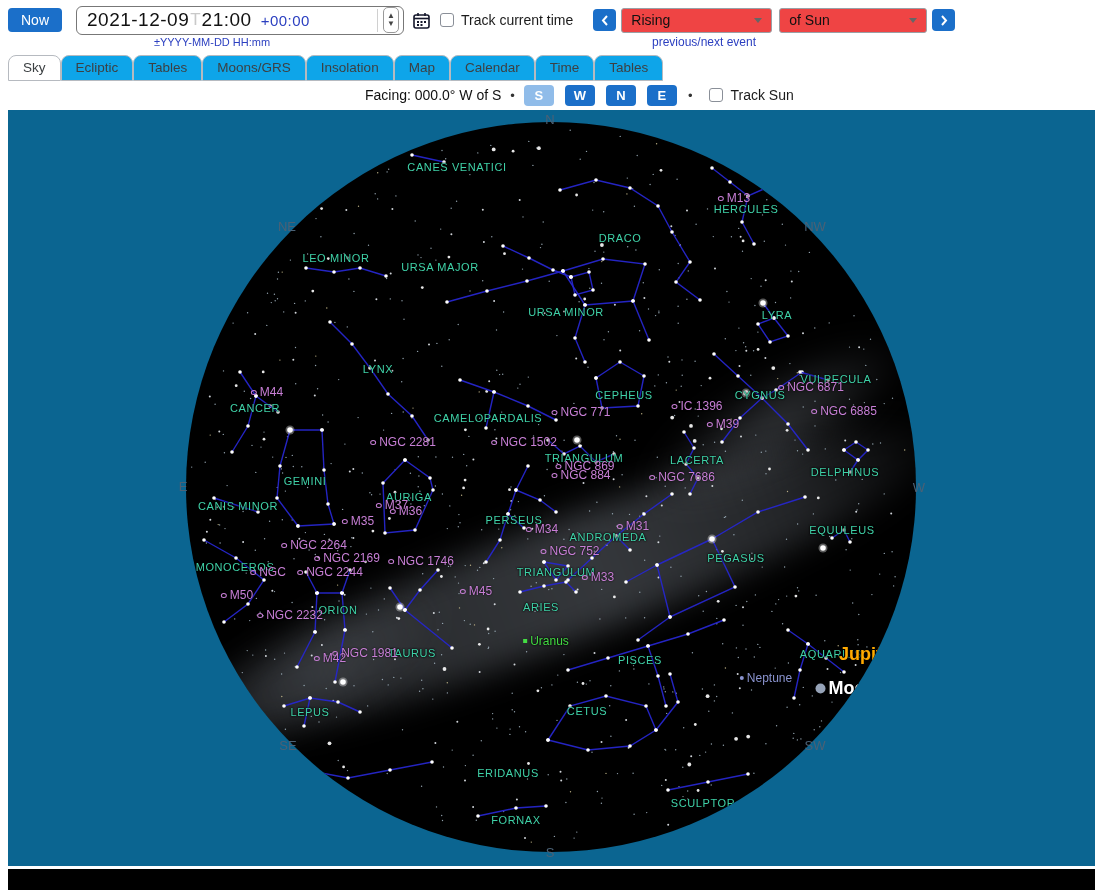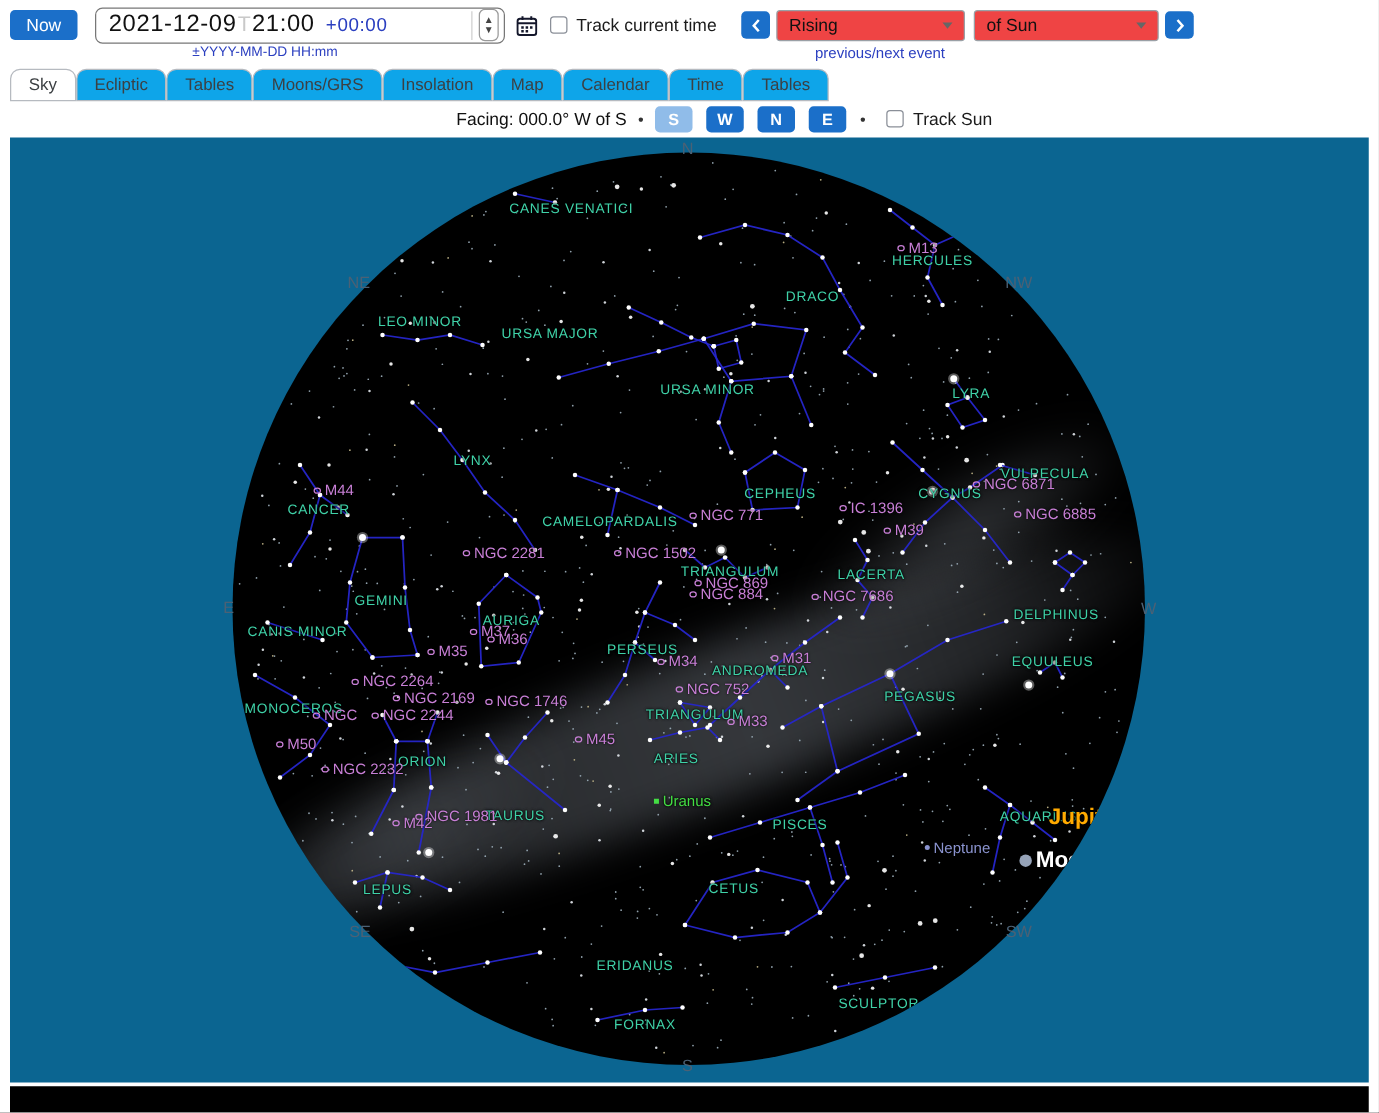--- a/index.html
+++ b/index.html
@@ -1244,34 +1244,34 @@
         <circle cx="157" cy="560" r="2.8" fill="#ffffff"></circle>
         <circle cx="104" cy="308" r="4.5" fill="#ffffff" opacity="0.35"></circle>
         <circle cx="104" cy="308" r="2.8" fill="#ffffff"></circle>
         <circle cx="637" cy="426" r="4.5" fill="#ffffff" opacity="0.35"></circle>
         <circle cx="637" cy="426" r="2.8" fill="#ffffff"></circle>
         <circle cx="526" cy="417" r="4.5" fill="#ffffff" opacity="0.35"></circle>
         <circle cx="526" cy="417" r="2.8" fill="#ffffff"></circle>
       </svg>
   <span class="map-label const-label" style="left: 271px; top: 45px;">CANES VENATICI</span>
       <span class="map-label const-label" style="left: 560px; top: 87px;">HERCULES</span>
-      <span class="map-label const-label" style="left: 434px; top: 116px; margin-left: 30px;">DRACO</span>
+      <span class="map-label const-label" style="left: 434px; top: 116px;">DRACO</span>
       <span class="map-label const-label" style="left: 150px; top: 136px;">LEO MINOR</span>
       <span class="map-label const-label" style="left: 254px; top: 145px;">URSA MAJOR</span>
       <span class="map-label const-label" style="left: 380px; top: 190px;">URSA MINOR</span>
       <span class="map-label const-label" style="left: 591px; top: 193px;">LYRA</span>
       <span class="map-label const-label" style="left: 192px; top: 247px;">LYNX</span>
       <span class="map-label const-label" style="left: 650px; top: 257px;">VULPECULA</span>
       <span class="map-label const-label" style="left: 574px; top: 273px;">CYGNUS</span>
       <span class="map-label const-label" style="left: 438px; top: 273px;">CEPHEUS</span>
       <span class="map-label const-label" style="left: 69px; top: 286px;">CANCER</span>
       <span class="map-label const-label" style="left: 302px; top: 296px;">CAMELOPARDALIS</span>
       <span class="map-label const-label" style="left: 398px; top: 336px;">TRIANGULUM</span>
       <span class="map-label const-label" style="left: 511px; top: 338px;">LACERTA</span>
-      <span class="map-label const-label" style="left: 659px; top: 350px; margin-top: 20px;">DELPHINUS</span>
+      <span class="map-label const-label" style="left: 659px; top: 350px;">DELPHINUS</span>
       <span class="map-label const-label" style="left: 119px; top: 359px;">GEMINI</span>
       <span class="map-label const-label" style="left: 223px; top: 375px;">AURIGA</span>
       <span class="map-label const-label" style="left: 52px; top: 384px;">CANIS MINOR</span>
       <span class="map-label const-label" style="left: 328px; top: 398px;">PERSEUS</span>
       <span class="map-label const-label" style="left: 656px; top: 408px;">EQUULEUS</span>
       <span class="map-label const-label" style="left: 422px; top: 415px;">ANDROMEDA</span>
       <span class="map-label const-label" style="left: 550px; top: 436px;">PEGASUS</span>
       <span class="map-label const-label" style="left: 49px; top: 445px;">MONOCEROS</span>
       <span class="map-label const-label" style="left: 370px; top: 450px;">TRIANGULUM</span>
       <span class="map-label const-label" style="left: 226px; top: 499px; margin-top: 32px;">TAURUS</span>

